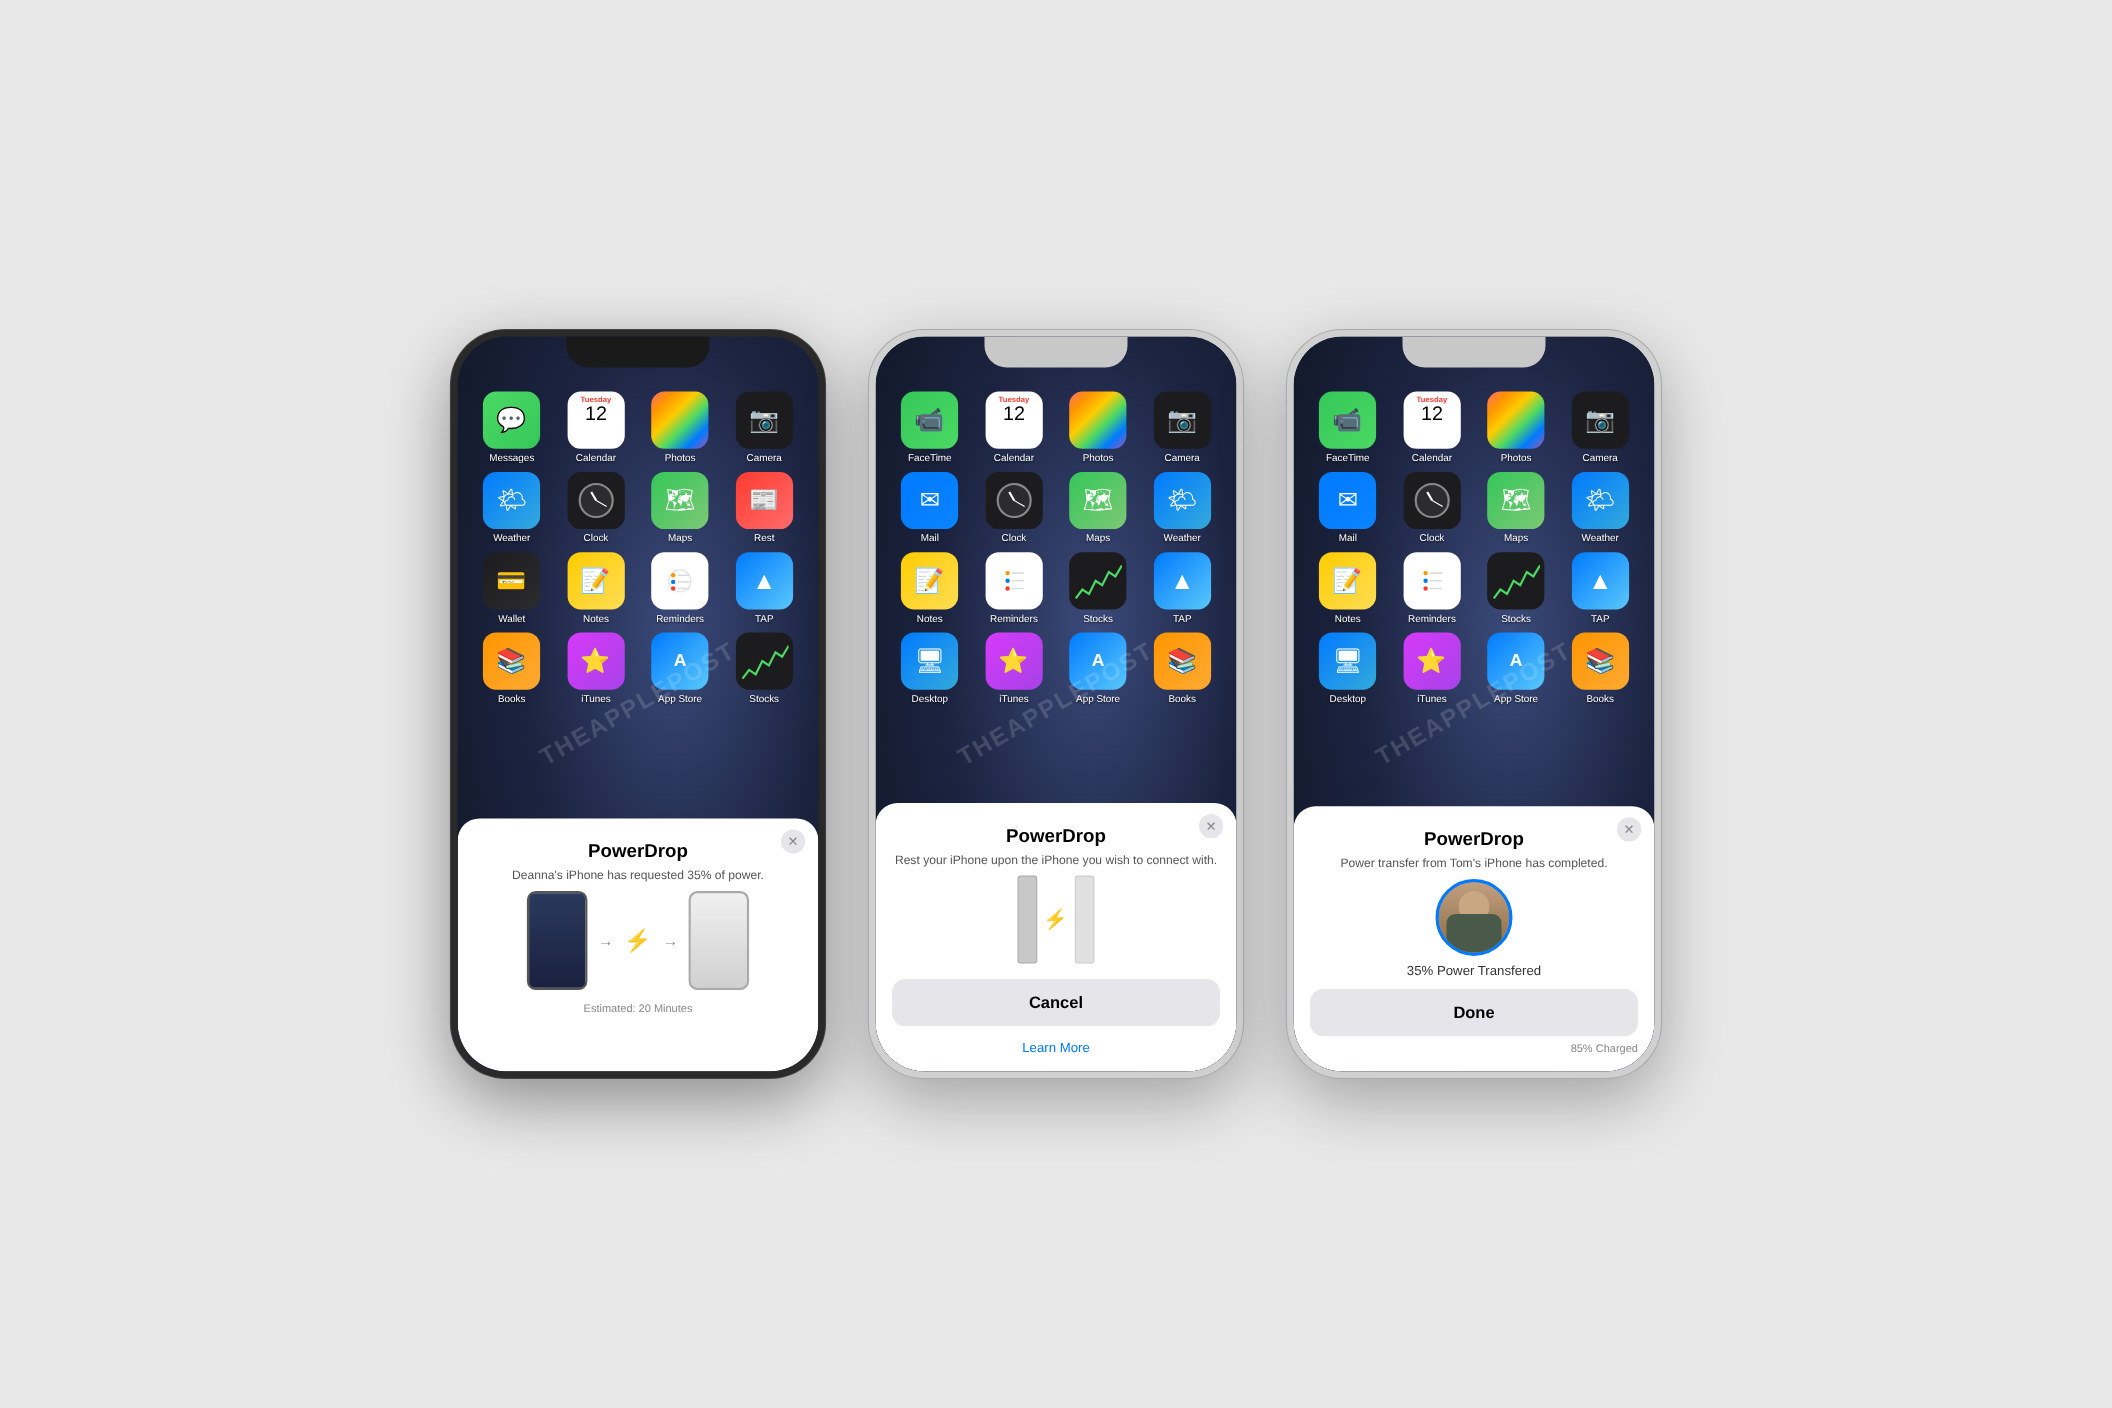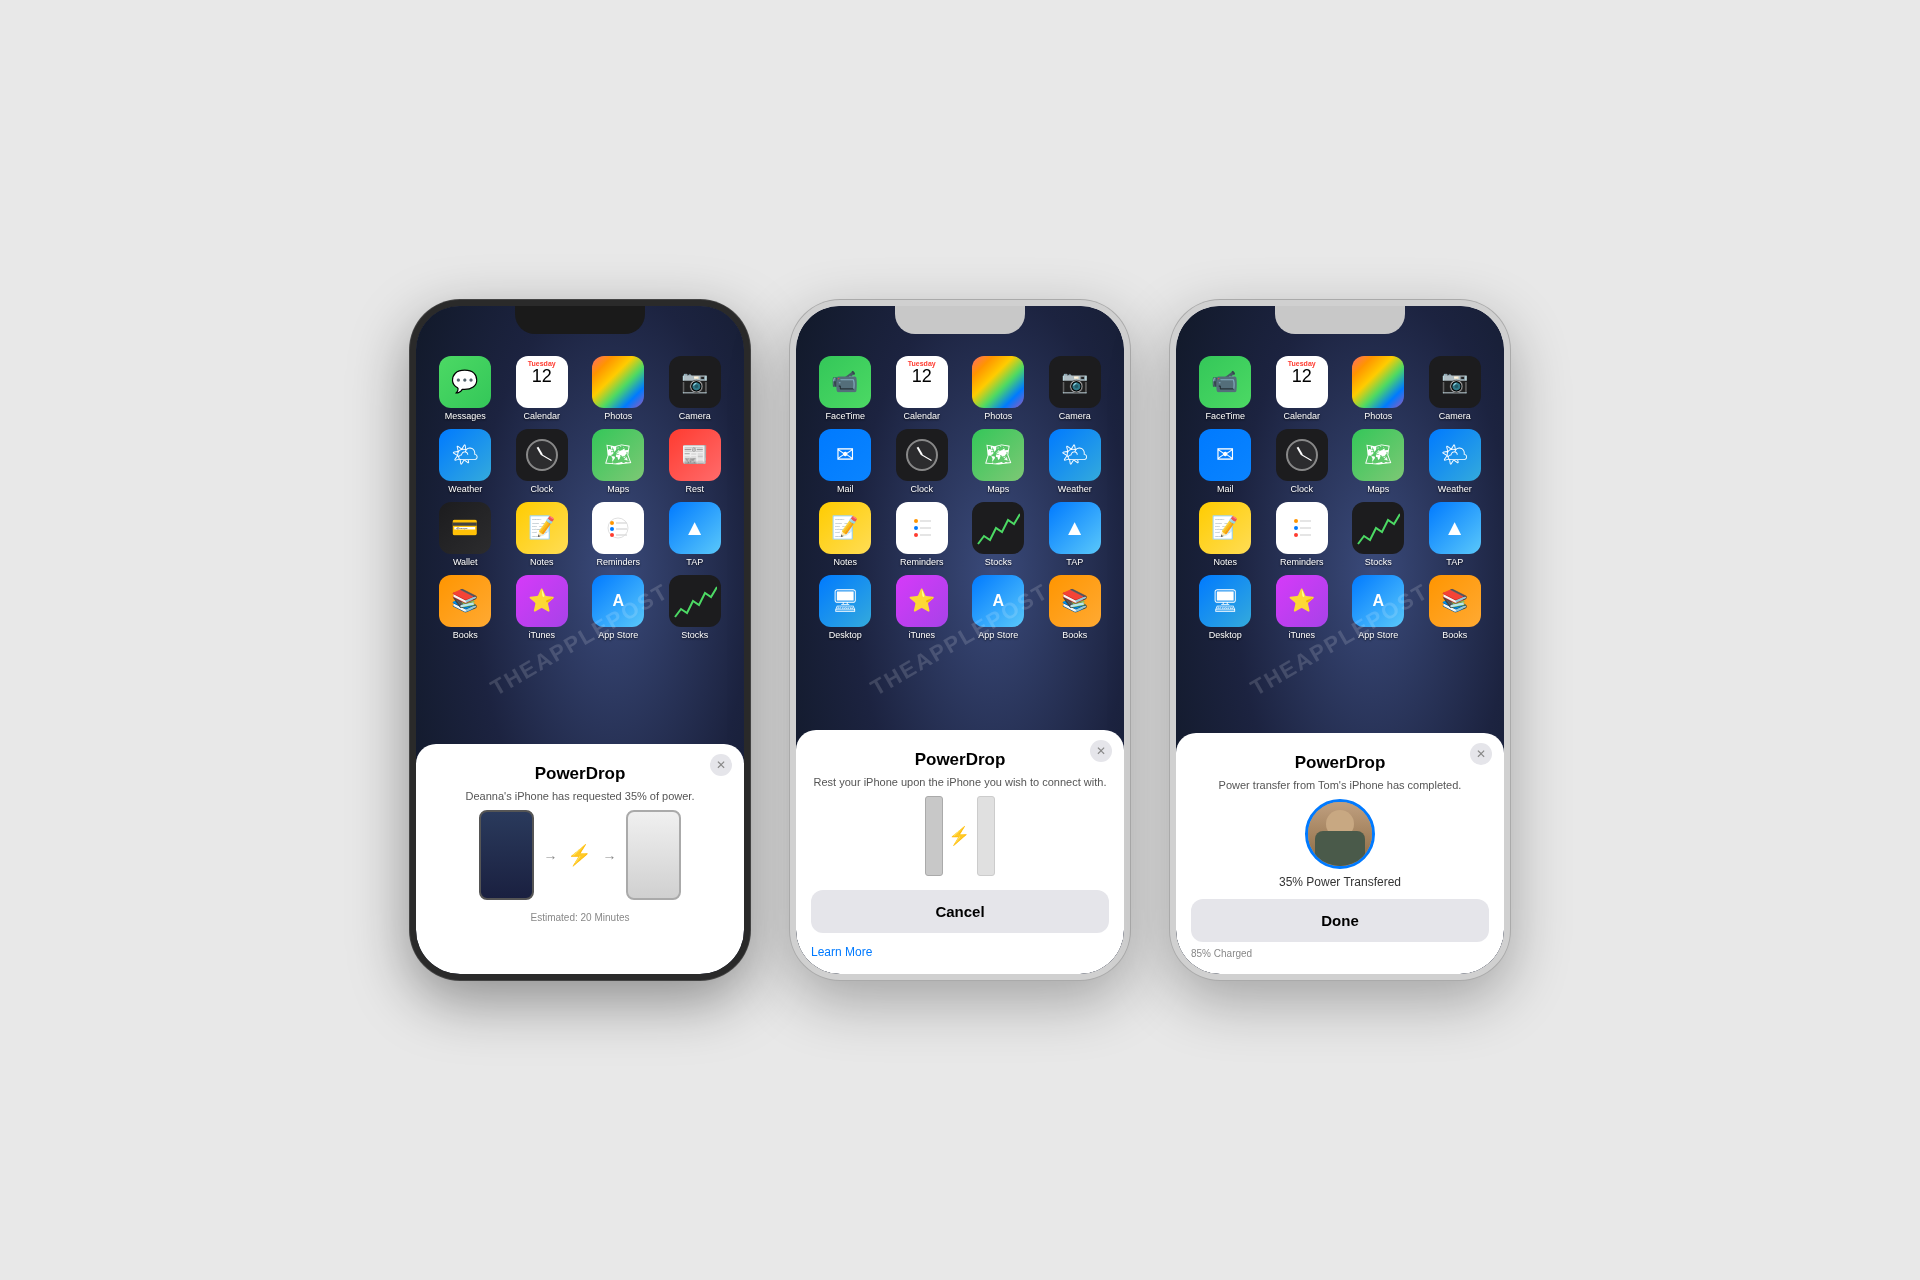--- a/index.html
+++ b/index.html
@@ -252,21 +252,21 @@
       margin-bottom: 6px;
     }
 
     .sheet-footnote {
       text-align: center;
       font-size: 10px;
       color: #888;
     }
 
     .sheet-link {
-      text-align: left;
+      text-align: center;
       font-size: 12px;
       color: #007aff;
       margin-top: 6px;
     }
 
     
     .avatar-container {
       display: flex;
       justify-content: center;
       margin-bottom: 6px;
@@ -315,21 +315,21 @@
     }
 
     .power-percent {
       text-align: center;
       font-size: 12px;
       color: #333;
       margin-bottom: 10px;
     }
 
     .charged-footnote {
-      text-align: left;
+      text-align: right;
       font-size: 10px;
       color: #888;
     }
 
     
     .watermark {
       position: absolute;
       top: 50%;
       left: 50%;
       transform: translate(-50%, -50%) rotate(-30deg);

